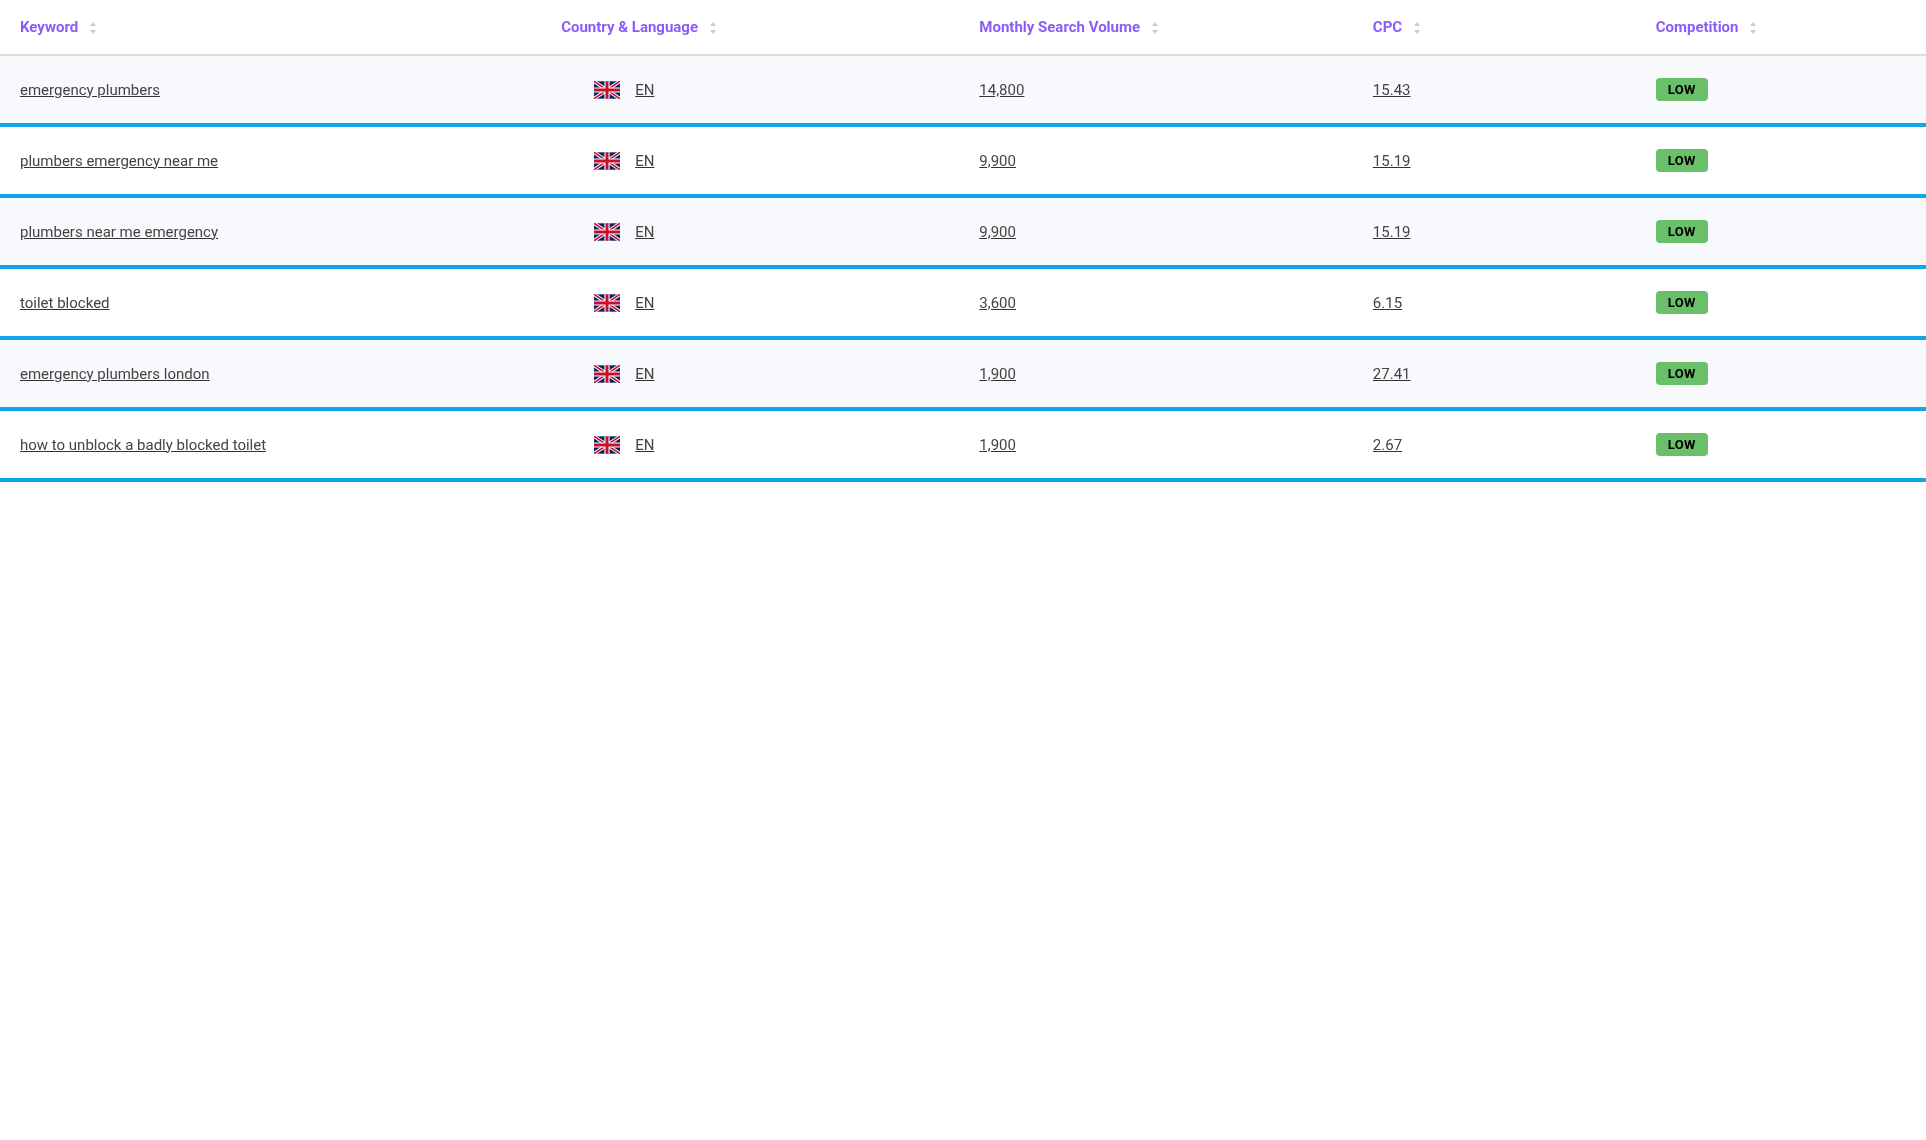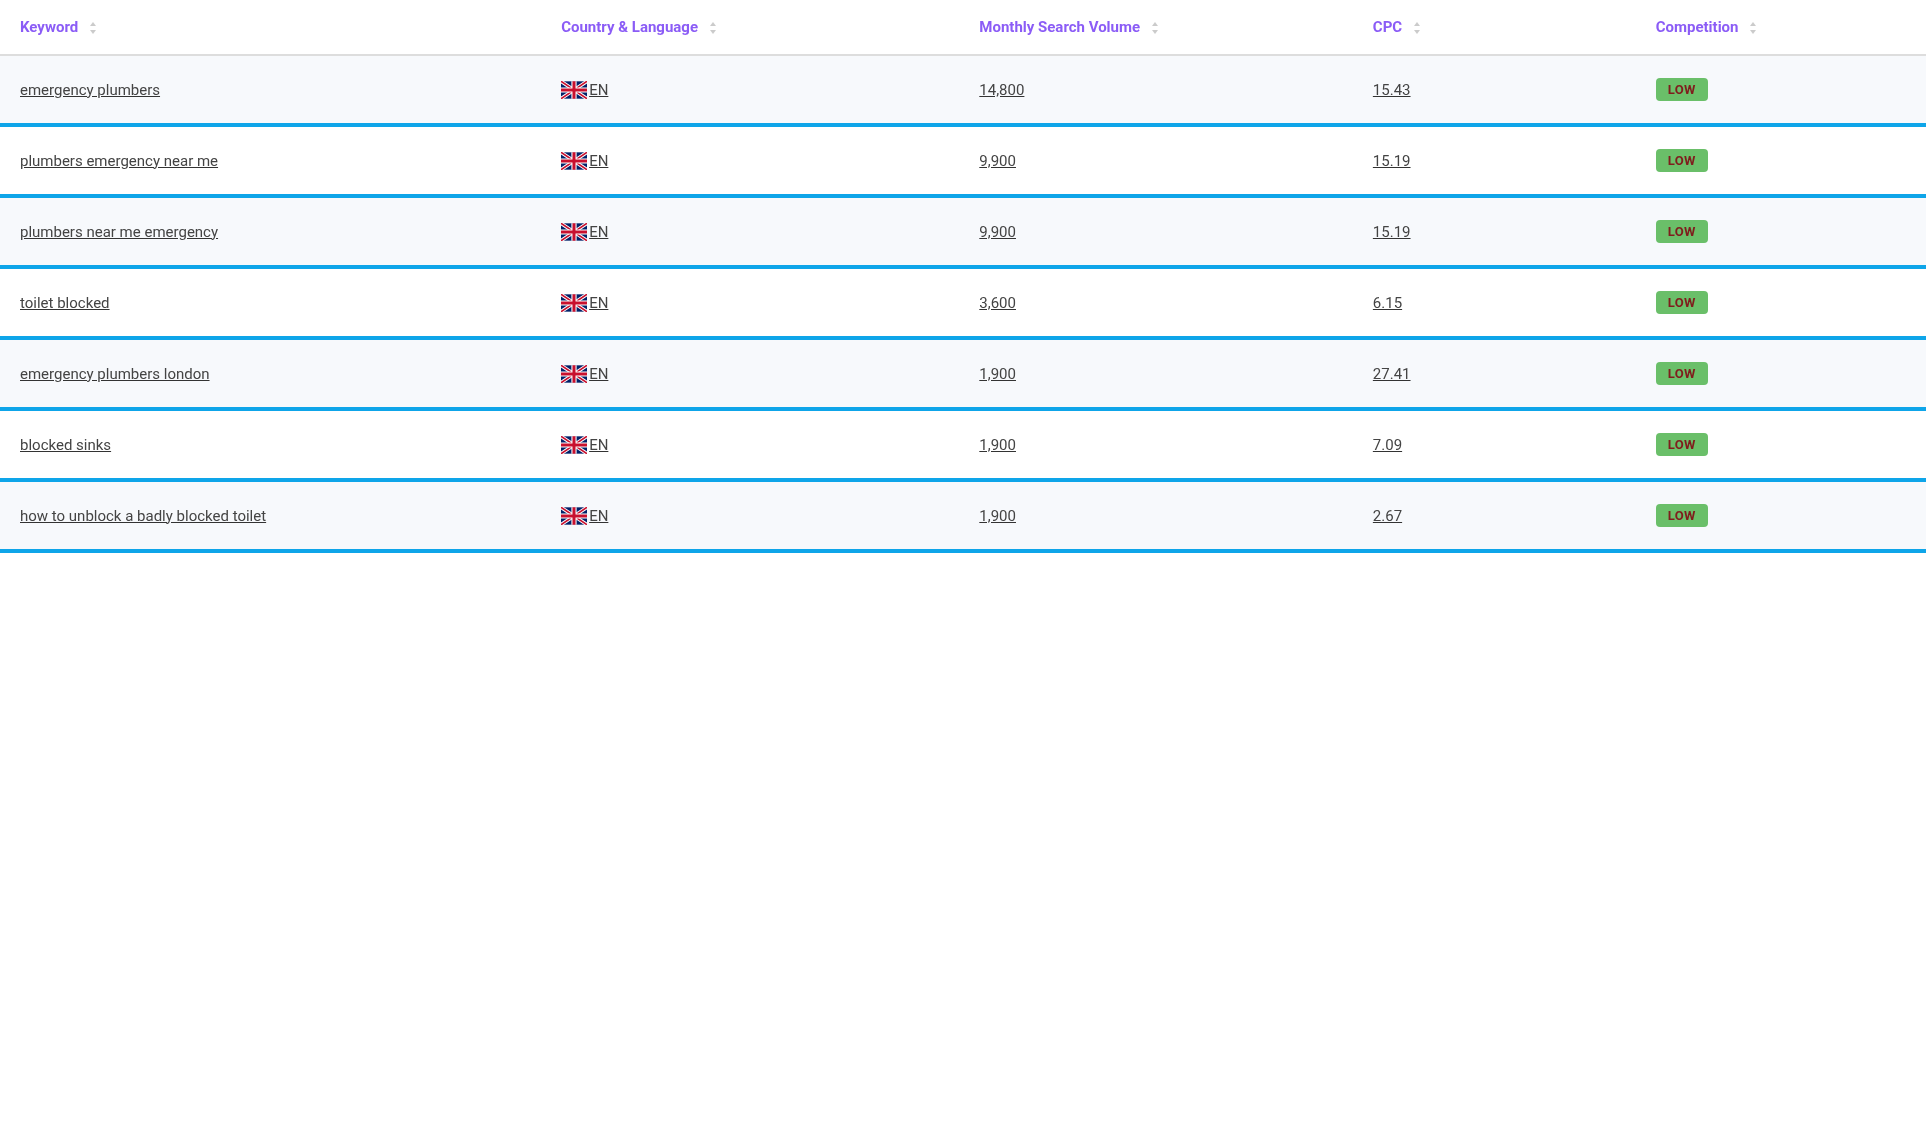--- a/index.html
+++ b/index.html
@@ -90,27 +90,28 @@
       width: 230px;
     }
 
     .col-competition {
       width: 236px;
     }
 
     .flag-cell {
       display: flex;
       align-items: center;
-      gap: 2px;
+      gap: 15px;
+      margin-left: 33px;
     }
 
     .badge-low {
       display: inline-block;
       background: #6abf69;
-      color: #7f1d1d;
+      color: #000000;
       font-weight: 700;
       font-size: 13px;
       padding: 4px 12px;
       border-radius: 4px;
       text-transform: uppercase;
       letter-spacing: 0.3px;
     }
 
     
     .uk-flag {
@@ -258,38 +259,20 @@
       <path d="M30,0 V40 M0,20 H60" stroke="#C8102E" stroke-width="7"></path>
     </svg>
               <span>EN</span>
             </div>
           </td>
           <td class="col-volume">1,900</td>
           <td class="col-cpc">27.41</td>
           <td class="col-competition"><span class="badge-low">Low</span></td>
         </tr>
         <tr>
-          <td class="col-keyword">blocked sinks</td>
-          <td class="col-country">
-            <div class="flag-cell">
-              <svg class="uk-flag" viewBox="0 0 60 40" xmlns="http://www.w3.org/2000/svg">
-      <rect width="60" height="40" fill="#012169"></rect>
-      <path d="M0,0 L60,40 M60,0 L0,40" stroke="#fff" stroke-width="8"></path>
-      <path d="M0,0 L60,40 M60,0 L0,40" stroke="#C8102E" stroke-width="4"></path>
-      <path d="M30,0 V40 M0,20 H60" stroke="#fff" stroke-width="12"></path>
-      <path d="M30,0 V40 M0,20 H60" stroke="#C8102E" stroke-width="7"></path>
-    </svg>
-              <span>EN</span>
-            </div>
-          </td>
-          <td class="col-volume">1,900</td>
-          <td class="col-cpc">7.09</td>
-          <td class="col-competition"><span class="badge-low">Low</span></td>
-        </tr>
-        <tr>
           <td class="col-keyword">how to unblock a badly blocked toilet</td>
           <td class="col-country">
             <div class="flag-cell">
               <svg class="uk-flag" viewBox="0 0 60 40" xmlns="http://www.w3.org/2000/svg">
       <rect width="60" height="40" fill="#012169"></rect>
       <path d="M0,0 L60,40 M60,0 L0,40" stroke="#fff" stroke-width="8"></path>
       <path d="M0,0 L60,40 M60,0 L0,40" stroke="#C8102E" stroke-width="4"></path>
       <path d="M30,0 V40 M0,20 H60" stroke="#fff" stroke-width="12"></path>
       <path d="M30,0 V40 M0,20 H60" stroke="#C8102E" stroke-width="7"></path>
     </svg>

